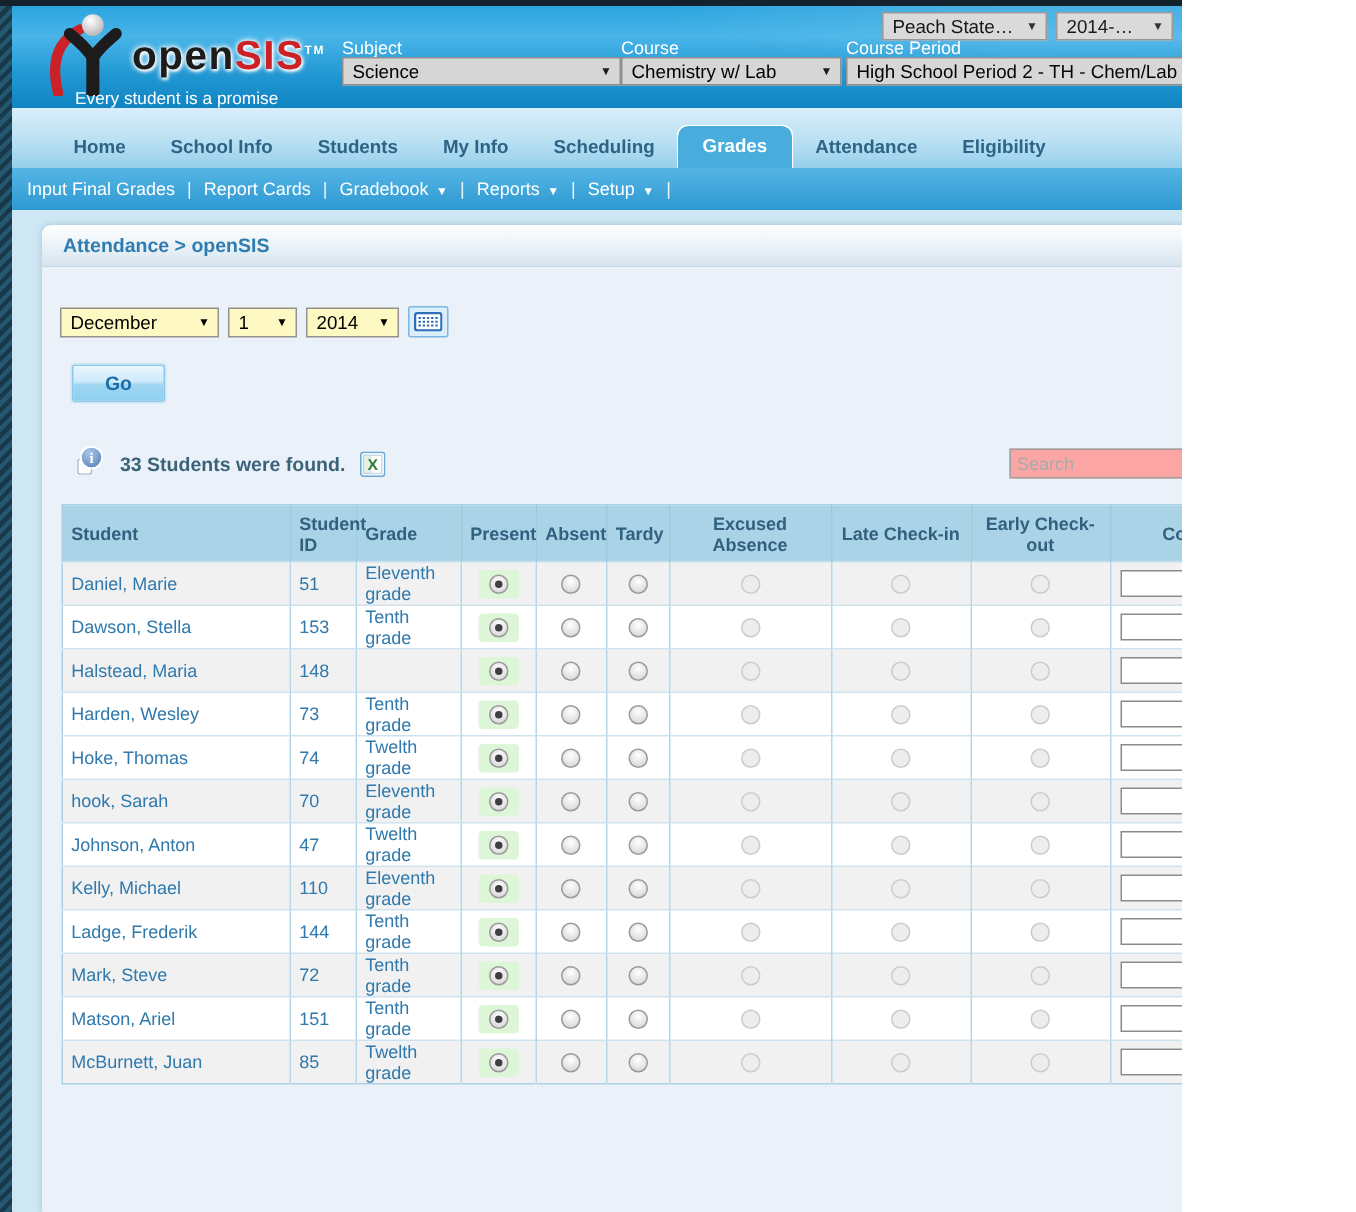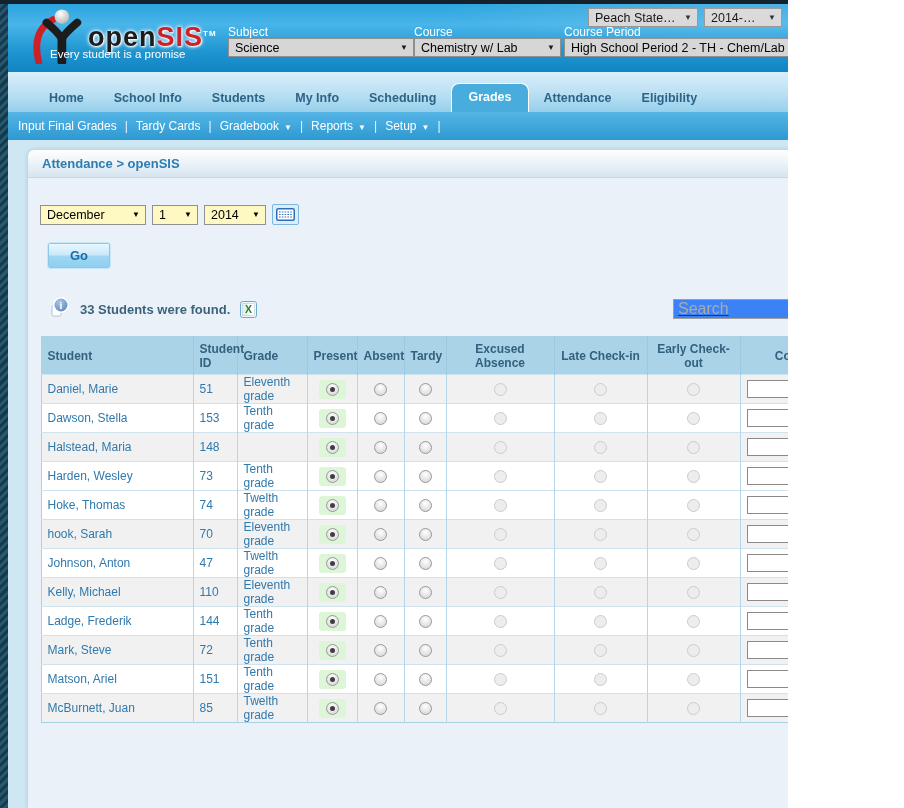--- a/index.html
+++ b/index.html
@@ -12,21 +12,21 @@
   
   .header { height:68px; position:relative;
     background:linear-gradient(180deg,#2ba4de 0%,#49b5e9 30%,#2097d2 68%,#1184c1 100%); }
   .header::after { content:''; position:absolute; right:0; top:0; width:60%; height:100%;
     background:radial-gradient(ellipse at 70% -40%, rgba(255,255,255,.22), rgba(255,255,255,0) 60%); pointer-events:none; }
   .logo { position:absolute; left:22px; top:4px; display:flex; align-items:flex-start; }
   .logo-text { font-size:27px; font-weight:bold; letter-spacing:1px; margin-top:14px;
     text-shadow:0 0 3px #fff,0 0 5px #fff,1px 1px 2px rgba(255,255,255,.9); }
   .logo-open { color:#1c1c1c; } .logo-sis { color:#cc2127; }
   .logo-tm { font-size:8px; color:#fff; vertical-align:super; text-shadow:none; font-weight:bold; }
-  .tagline { position:absolute; left:42px; top:44px; color:#fff; font-size:11.5px; white-space:nowrap; }
+  .tagline { position:absolute; left:42px; top:56px; color:#fff; font-size:11.5px; white-space:nowrap; }
   .hlabel { position:absolute; color:#fff; font-size:12px; }
   .gselect { background:#d6d6d6; border:1px solid #8f8f8f; height:19px; display:flex; align-items:center;
     justify-content:space-between; padding:0 5px 0 6px; font-size:12.5px; color:#000; cursor:default; position:absolute; }
   .gselect .caret { font-size:8px; color:#1a1a1a; margin-left:6px; flex:0 0 auto; }
   .gselect .val { white-space:nowrap; overflow:hidden; text-overflow:ellipsis; }
   .top-selects { position:absolute; top:4px; right:12px; display:flex; gap:6px; }
   .top-selects .gselect { position:static; }
 
   
   .tabbar { height:40px; background:linear-gradient(180deg,#d9eefa 0%,#b9e0f3 55%,#96cfec 100%);
@@ -62,21 +62,21 @@
   .btn { background:linear-gradient(180deg,#e9f7fe 0%,#cdeafa 45%,#9ed6f2 55%,#8fd0f0 100%);
     border:1px solid #8ec8e8; outline:1px solid #c8e7f6; border-radius:2px; color:#1a6da6;
     font-weight:bold; font-size:13px; text-align:center; cursor:pointer; }
   .save-btn { position:absolute; top:22px; right:4px; width:64px; height:24px; line-height:22px; }
   .go-btn { margin:18px 0 0 10px; width:62px; height:25px; line-height:23px; }
 
   .results-row { display:flex; align-items:center; margin-top:30px; margin-left:12px; height:22px; }
   .found-text { color:#3b6379; font-size:13px; font-weight:bold; margin:0 10px; }
   .excel-btn { cursor:pointer; display:flex; }
   .search-group { margin-left:auto; margin-right:20px; display:flex; align-items:center; }
-  .search-input { width:140px; height:20px; border:1px solid #9f9f9f; font-size:16px; padding:0 4px; color:#333; background:#3b82f6;text-decoration:underline; }
+  .search-input { width:140px; height:20px; border:1px solid #9f9f9f; font-size:12px; padding:0 4px; color:#333; background:#fca5a5; }
   .search-input::placeholder { color:#aaa; }
   .search-go { width:28px; height:21px; font-size:12px; line-height:19px; margin-left:7px; }
 
   
   table.roster { border-collapse:collapse; width:824px; margin:16px auto 0; table-layout:fixed;
     border:1px solid #a9d1e6; background:#fff; }
   .roster th { background:#abd3e8; color:#31617e; font-size:12px; font-weight:bold; height:38px;
     padding:2px 6px; border-right:1px solid #9cc9e0; vertical-align:middle; }
   .roster th.l { text-align:left; } .roster th.c { text-align:center; }
   .roster td { height:29px; border-right:1px solid #b4d8ea; border-top:1px solid #cfe3ee;
@@ -161,21 +161,21 @@
         <div class="tab">My Info</div>
         <div class="tab">Scheduling</div>
         <div class="tab active">Grades</div>
         <div class="tab">Attendance</div>
         <div class="tab">Eligibility</div>
       </div>
 
     <div class="subnav" id="subnav">
         <span class="item"><span>Input Final Grades</span></span>
         <span class="sep">|</span>
-        <span class="item"><span>Tardy Cards</span></span>
+        <span class="item"><span>Report Cards</span></span>
         <span class="sep">|</span>
         <span class="item"><span>Gradebook</span><span class="caret">▼</span></span>
         <span class="sep">|</span>
         <span class="item"><span>Reports</span><span class="caret">▼</span></span>
         <span class="sep">|</span>
         <span class="item"><span>Setup</span><span class="caret">▼</span></span>
         <span class="sep">|</span>
       </div>
 
     <div class="content">

